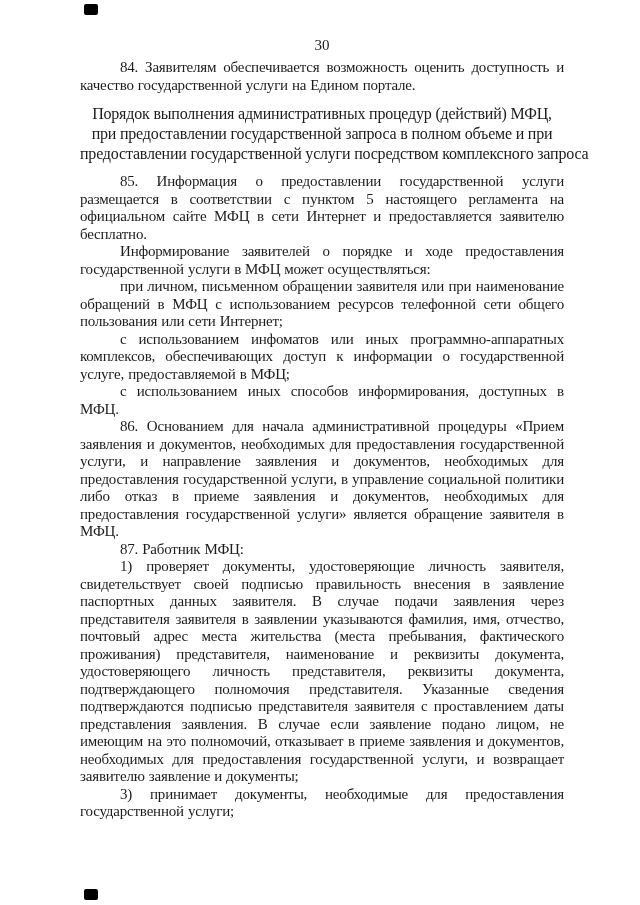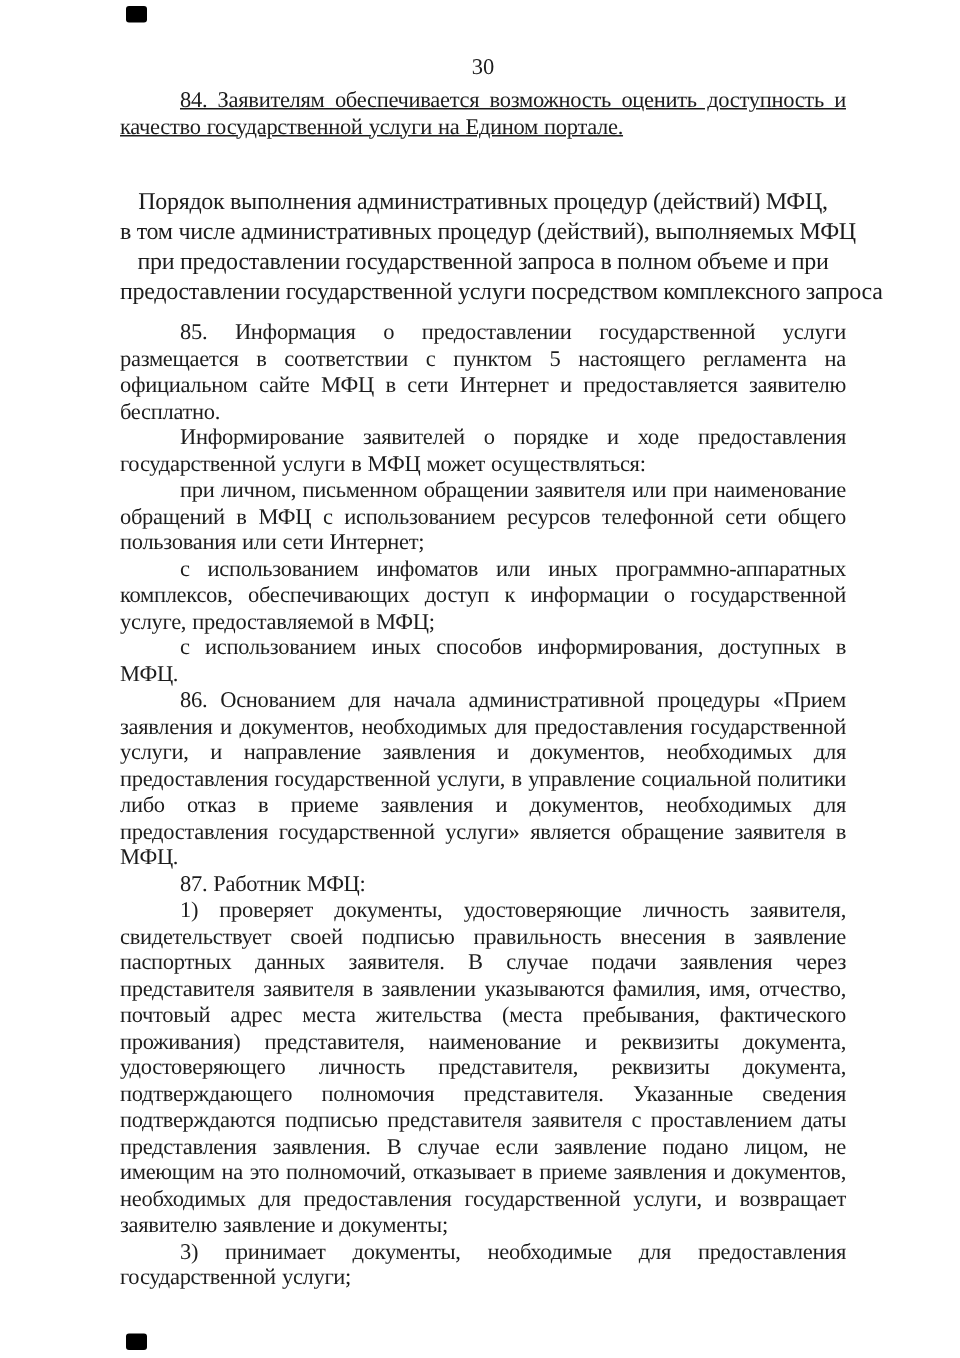--- a/index.html
+++ b/index.html
@@ -41,21 +41,21 @@
   }
   .para {
     margin: 0;
     font-size: 15px;
     line-height: 17.5px;
     text-align: justify;
     text-indent: 40px;
     letter-spacing: -0.2px;
     word-spacing: 0.5px;
   }
-  .intro-para { margin-bottom: 31px; text-decoration: underline; }
+  .intro-para { margin-bottom: 10px; }
   .section-heading {
     text-align: center;
     font-size: 16px;
     line-height: 20px;
     letter-spacing: -0.2px;
     margin: 0 0 9px 0;
   }
   .section-heading .heading-line { white-space: nowrap; }
 </style>
 </head>
@@ -67,21 +67,20 @@
   <div class="corner-mark bottom-left"></div>
 
   <div class="content">
 
     <div class="page-number">30</div>
 
     <p class="para intro-para">84. Заявителям обеспечивается возможность оценить доступность и качество государственной услуги на Едином портале.</p>
 
     <div class="section-heading">
       <div class="heading-line">Порядок выполнения административных процедур (действий) МФЦ,</div>
-      <div class="heading-line">в том числе административных процедур (действий), выполняемых МФЦ</div>
       <div class="heading-line">при предоставлении государственной запроса в полном объеме и при</div>
       <div class="heading-line">предоставлении государственной услуги посредством комплексного запроса</div>
     </div>
 
     <p class="para">85. Информация о предоставлении государственной услуги размещается в соответствии с пунктом 5 настоящего регламента на официальном сайте МФЦ в сети Интернет и предоставляется заявителю бесплатно.</p>
     <p class="para">Информирование заявителей о порядке и ходе предоставления государственной услуги в МФЦ может осуществляться:</p>
     <p class="para">при личном, письменном обращении заявителя или при наименование обращений в МФЦ с использованием ресурсов телефонной сети общего пользования или сети Интернет;</p>
     <p class="para">с использованием инфоматов или иных программно-аппаратных комплексов, обеспечивающих доступ к информации о государственной услуге, предоставляемой в МФЦ;</p>
     <p class="para">с использованием иных способов информирования, доступных в МФЦ.</p>
     <p class="para">86. Основанием для начала административной процедуры «Прием заявления и документов, необходимых для предоставления государственной услуги, и направление заявления и документов, необходимых для предоставления государственной услуги, в управление социальной политики либо отказ в приеме заявления и документов, необходимых для предоставления государственной услуги» является обращение заявителя в МФЦ.</p>

